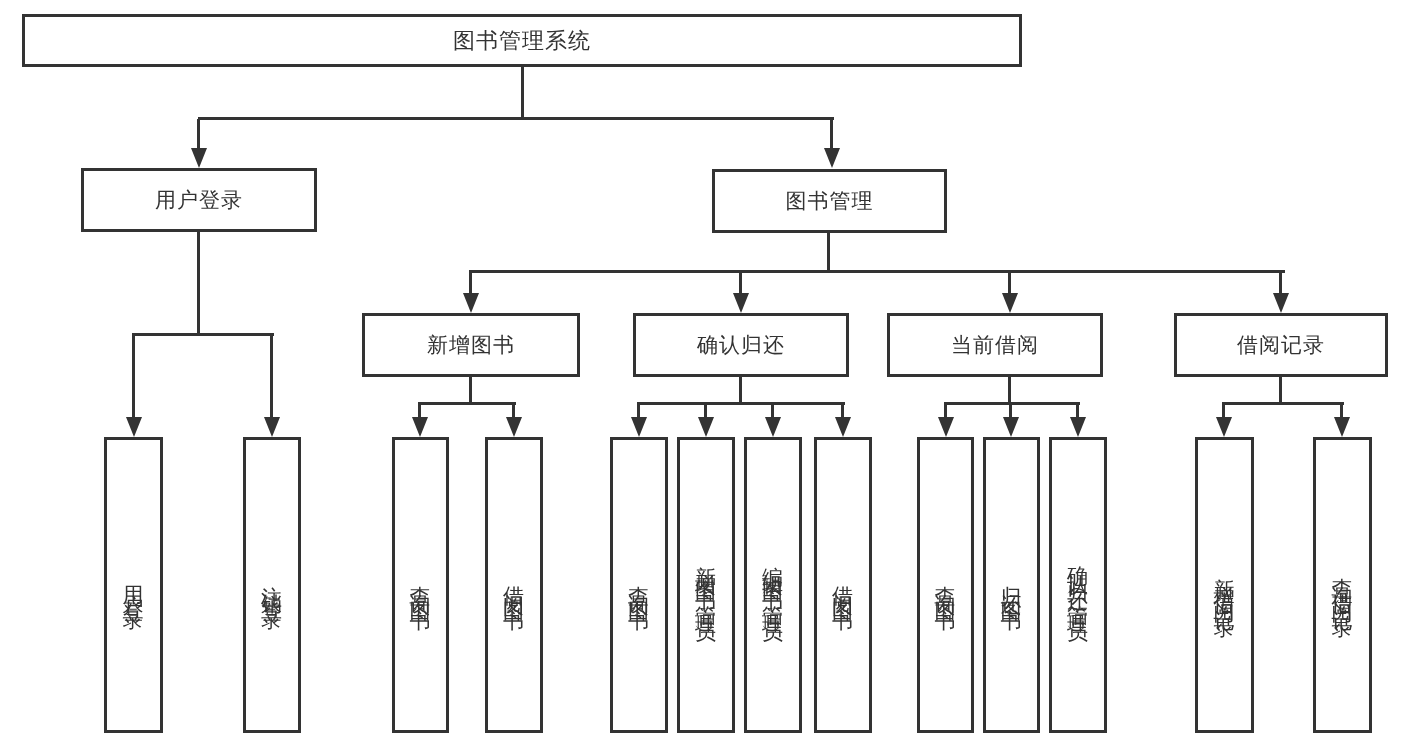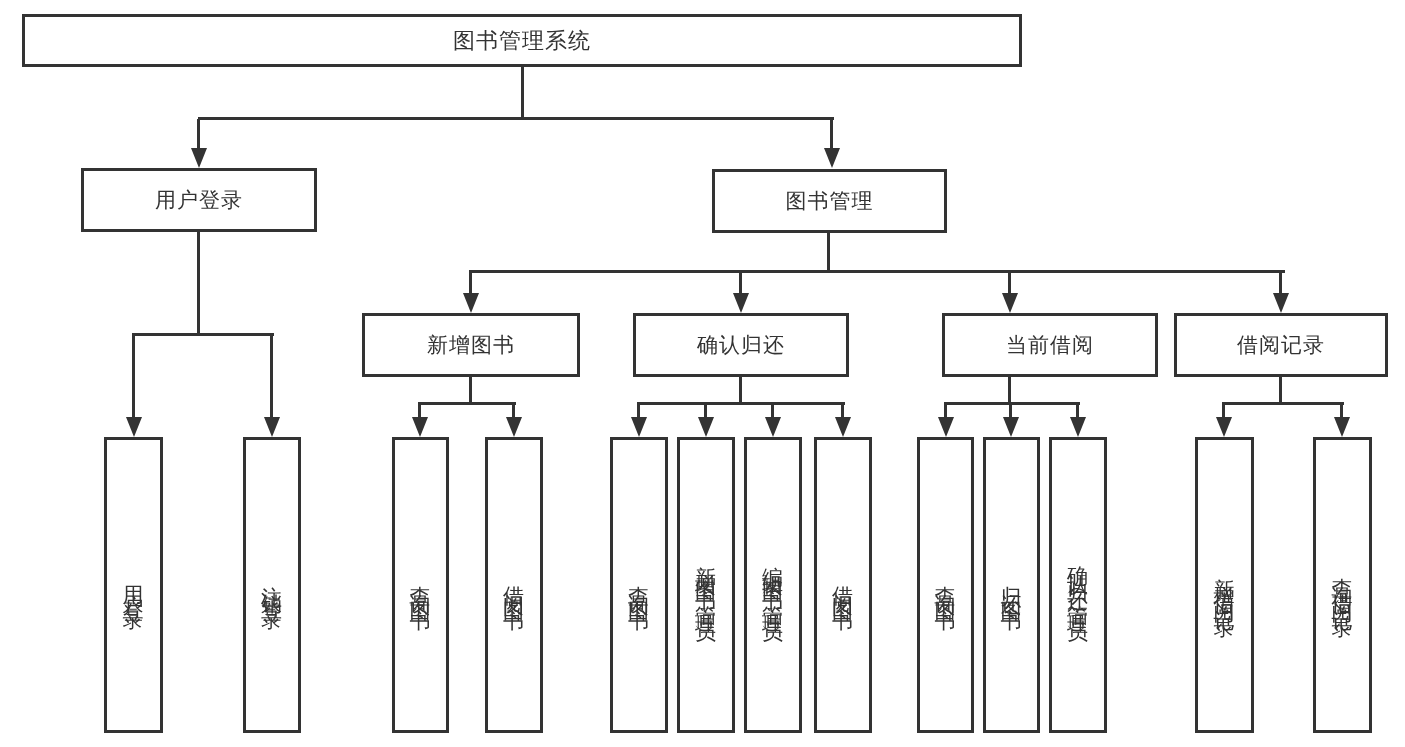--- a/index.html
+++ b/index.html
@@ -104,21 +104,21 @@
   <div class="box hbox" style="left:712px;top:169px;width:235px;height:64px">
     <span>图书管理</span>
   </div>
 
   <div class="box hbox" style="left:362px;top:313px;width:218px;height:64px">
     <span>新增图书</span>
   </div>
   <div class="box hbox" style="left:633px;top:313px;width:216px;height:64px">
     <span>确认归还</span>
   </div>
-  <div class="box hbox" style="left:942px;top:313px;width:216px;height:64px">
+  <div class="box hbox" style="left:887px;top:313px;width:216px;height:64px">
     <span>当前借阅</span>
   </div>
   <div class="box hbox" style="left:1174px;top:313px;width:214px;height:64px">
     <span>借阅记录</span>
   </div>
 
   <div class="box leaf" style="left:104px;top:437px;width:59px;height:296px">
     <span>用户登录</span>
   </div>
   <div class="box leaf" style="left:243px;top:437px;width:58px;height:296px">

